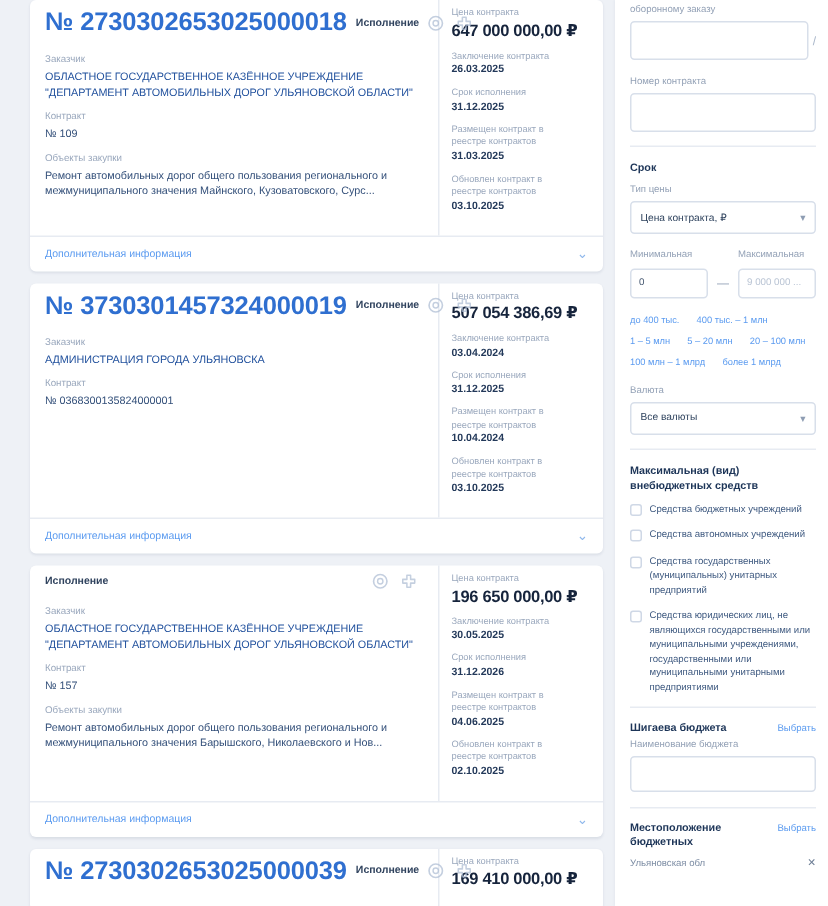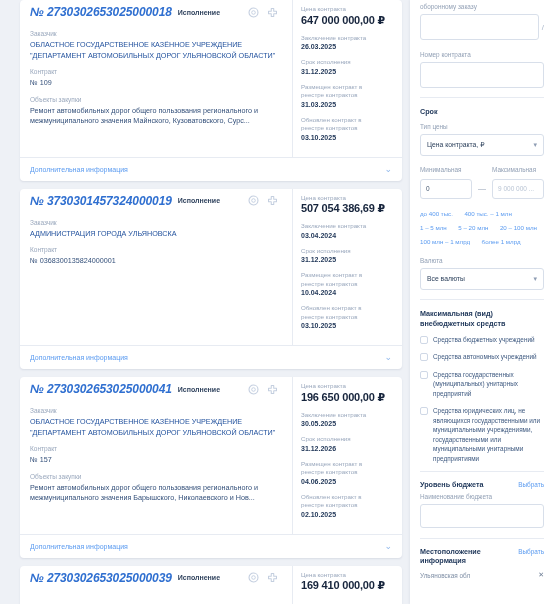--- a/index.html
+++ b/index.html
@@ -27,23 +27,22 @@
   }
   .card-body { display: flex; }
   .card-main { flex: 1 1 auto; padding: 5px 10px 8px 10px; min-width: 0; }
   .card-side {
     width: 110px; flex: 0 0 110px;
     border-left: 1px solid #e7ebf2;
     padding: 5px 23px 8px 8px;
   }
   .card-head { display: flex; align-items: center; gap: 6px; padding-bottom: 4px; }
   .contract-no {
-    color: #2f6fd0; font-size: 12px; font-weight: 700; letter-spacing: -.1px;
+    color: #2f6fd0; font-size: 17px; font-weight: 700; letter-spacing: -.1px;
     white-space: nowrap;
-    font-style: italic;
   }
   .stage { color: #30435e; font-size: 7px; font-weight: 700; white-space: nowrap; }
   .head-icons { margin-left: auto; display: flex; gap: 8px; align-items: center; padding-right: 4px;}
   .ic { width: 11px; height: 11px; display: block; opacity: .72; }
   .ic svg { display: block; }
 
   .fld { margin-top: 6px; }
   .fld-label { color: #9aa8bd; font-size: 6.5px; line-height: 9px; margin-bottom: 2px; }
   .fld-value { color: #1f4f9c; font-size: 7.2px; line-height: 10.5px; }
   .fld-value.plain { color: #34507a; }
@@ -218,21 +217,20 @@
       <div class="card-foot">
         <span class="foot-link">Дополнительная информация</span>
         <span class="chev">⌄</span>
       </div>
     </div>
 
     <div class="card">
       <div class="card-body">
         <div class="card-main">
           <div class="card-head">
-            <span class="contract-no">№ 2730302653025000041</span>
             <span class="stage">Исполнение</span>
             <span class="head-icons">
               <span class="ic">
                 <svg width="11" height="11" viewBox="0 0 16 16">
                     <circle cx="8" cy="8" r="6.5" fill="none" stroke="#aebdd4" stroke-width="1.6"></circle>
                     <circle cx="8" cy="8" r="2.6" fill="none" stroke="#aebdd4" stroke-width="1.4"></circle>
                   </svg>
               </span>
               <span class="ic">
                 <svg width="11" height="11" viewBox="0 0 16 16">
@@ -379,32 +377,32 @@
     </div>
     <div class="cb-row">
       <span class="cb"></span>
       <span class="cb-text">Средства юридических лиц, не являющихся государственными или муниципальными учреждениями, государственными или муниципальными унитарными предприятиями</span>
     </div>
 
     <div class="f-sep" style="margin-top:6px;"></div>
 
     <div style="margin-top:8px;">
       <div class="f-head-row">
-        <span class="f-section-title" style="margin:0;">Уровень бюджета</span>
+        <span class="f-section-title" style="margin:0;">Шигаева бюджета</span>
         <span class="pick">Выбрать</span>
       </div>
       <div class="f-label" style="margin-top:3px;">Наименование бюджета</div>
       <div class="f-box"></div>
     </div>
 
     <div class="f-sep" style="margin-top:10px;"></div>
 
     <div style="margin-top:8px;">
       <div class="f-head-row">
-        <span class="f-section-title" style="margin:0;">Местоположение информация</span>
+        <span class="f-section-title" style="margin:0;">Местоположение бюджетных</span>
         <span class="pick">Выбрать</span>
       </div>
       <div class="tag-row">
         <span class="tag-text">Ульяновская обл</span>
         <span class="tag-x">✕</span>
       </div>
     </div>
 
   </div>
 </div>

